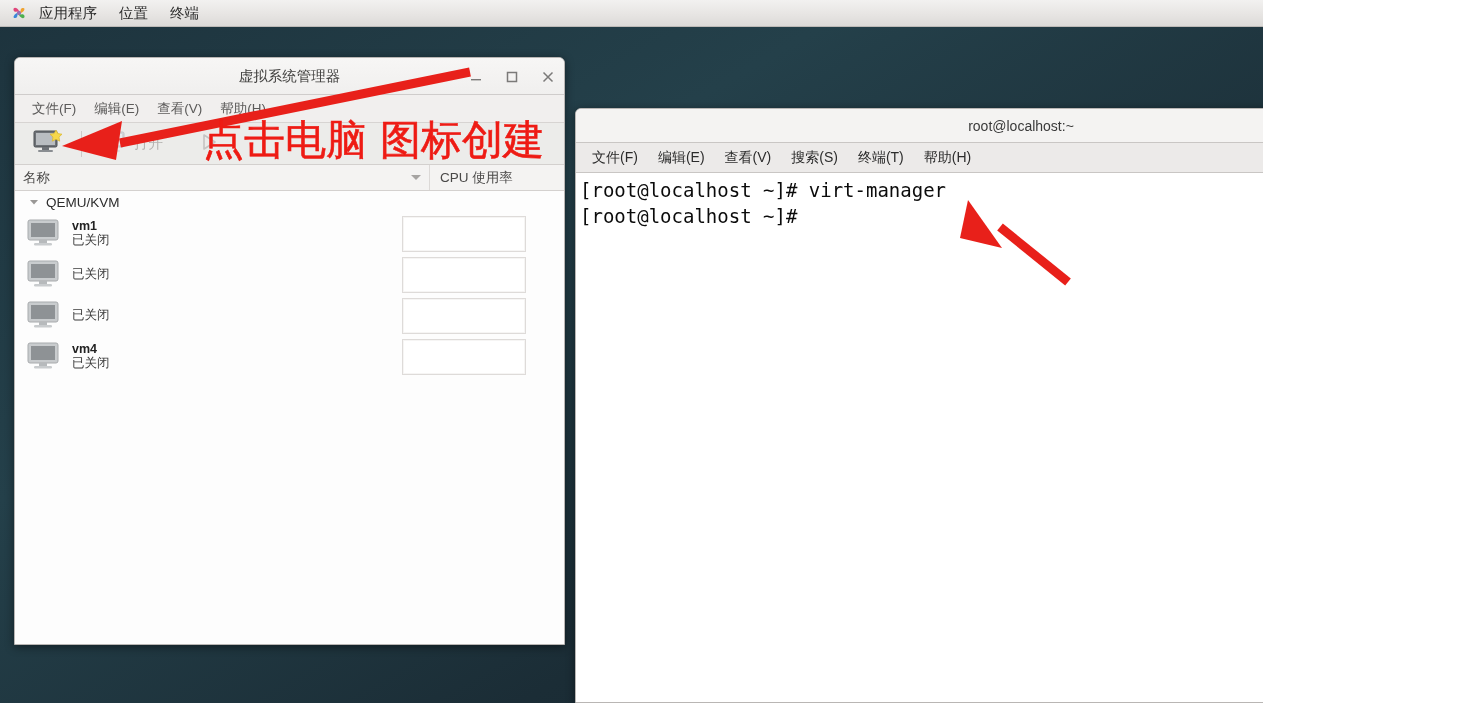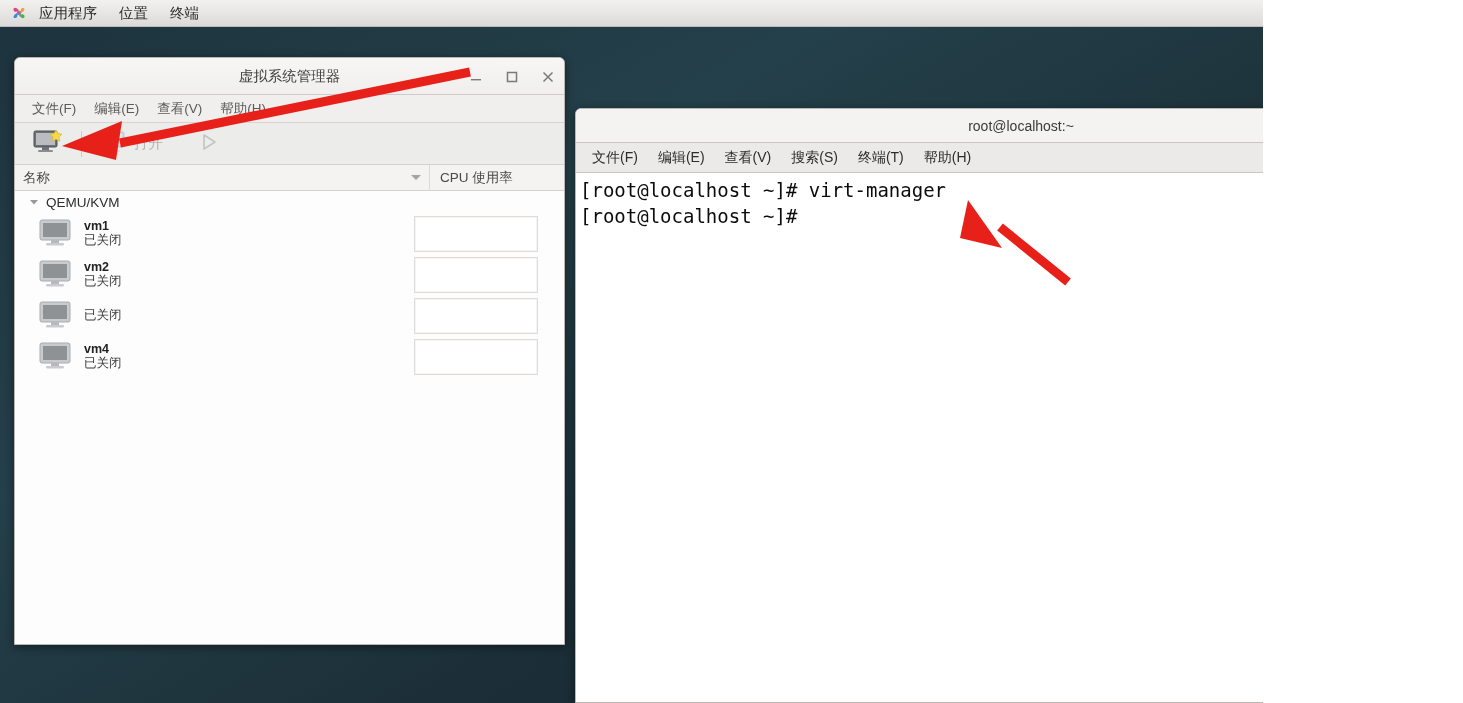--- a/index.html
+++ b/index.html
@@ -131,21 +131,21 @@
     flex: 1; background: #fdfdfd; overflow: hidden; position: relative;
   }
   .group-row {
     display: flex; align-items: center; gap: 7px;
     height: 22px; padding-left: 14px;
     font-size: 13.5px; color: #2d2d2d;
     cursor: pointer;
   }
   .vm-row {
     display: flex; align-items: center;
-    height: 41px; padding-left: 24px;
+    height: 41px; padding-left: 12px;
     cursor: pointer;
   }
   .vm-info { margin-left: 11px; width: 330px; }
   .vm-name { font-size: 12.5px; font-weight: bold; color: #232323; line-height: 14px; }
   .vm-state { font-size: 12.5px; color: #3a3a3a; line-height: 15px; }
   .spark {
     width: 124px; height: 36px;
     background: #ffffff;
     border: 1px solid #dedbd9;
     box-shadow: inset 0 0 0 1px #f6f5f4;
@@ -324,21 +324,20 @@
       <div class="vm-row">
         <span class="monitor-icon">
           <svg width="34" height="30" viewBox="0 0 34 30">
             <rect x="1" y="1" width="30" height="20" rx="2" fill="#c9ccce" stroke="#a8abad" stroke-width="1"></rect>
             <rect x="4" y="4" width="24" height="14" fill="#8e9295"></rect>
             <rect x="12" y="21" width="8" height="3" fill="#b7babc"></rect>
             <rect x="7" y="24" width="18" height="2.5" rx="1.2" fill="#c9ccce"></rect>
           </svg>
         </span>
         <span class="vm-info">
-          <div class="vm-name">vm2</div>
           <div class="vm-state">已关闭</div>
         </span>
         <span class="spark"></span>
       </div>
 
       <div class="vm-row">
         <span class="monitor-icon">
           <svg width="34" height="30" viewBox="0 0 34 30">
             <rect x="1" y="1" width="30" height="20" rx="2" fill="#c9ccce" stroke="#a8abad" stroke-width="1"></rect>
             <rect x="4" y="4" width="24" height="14" fill="#8e9295"></rect>
@@ -392,15 +391,16 @@
       <g>
         <path d="M470 72 L120 143" stroke="#e8201a" stroke-width="9" fill="none" stroke-linecap="butt"></path>
         <path d="M62 146 L122 121 L116 160 Z" fill="#e8201a"></path>
       </g>
 
       <g>
         <path d="M1068 282 L1000 227" stroke="#e8201a" stroke-width="9" fill="none"></path>
         <path d="M968 200 L1002 248 L960 238 Z" fill="#e8201a"></path>
       </g>
     </svg>
+    <div id="anno-text-1">点击电脑 图标创建</div>
   </div>
 
 </div>
 
 </body></html>

